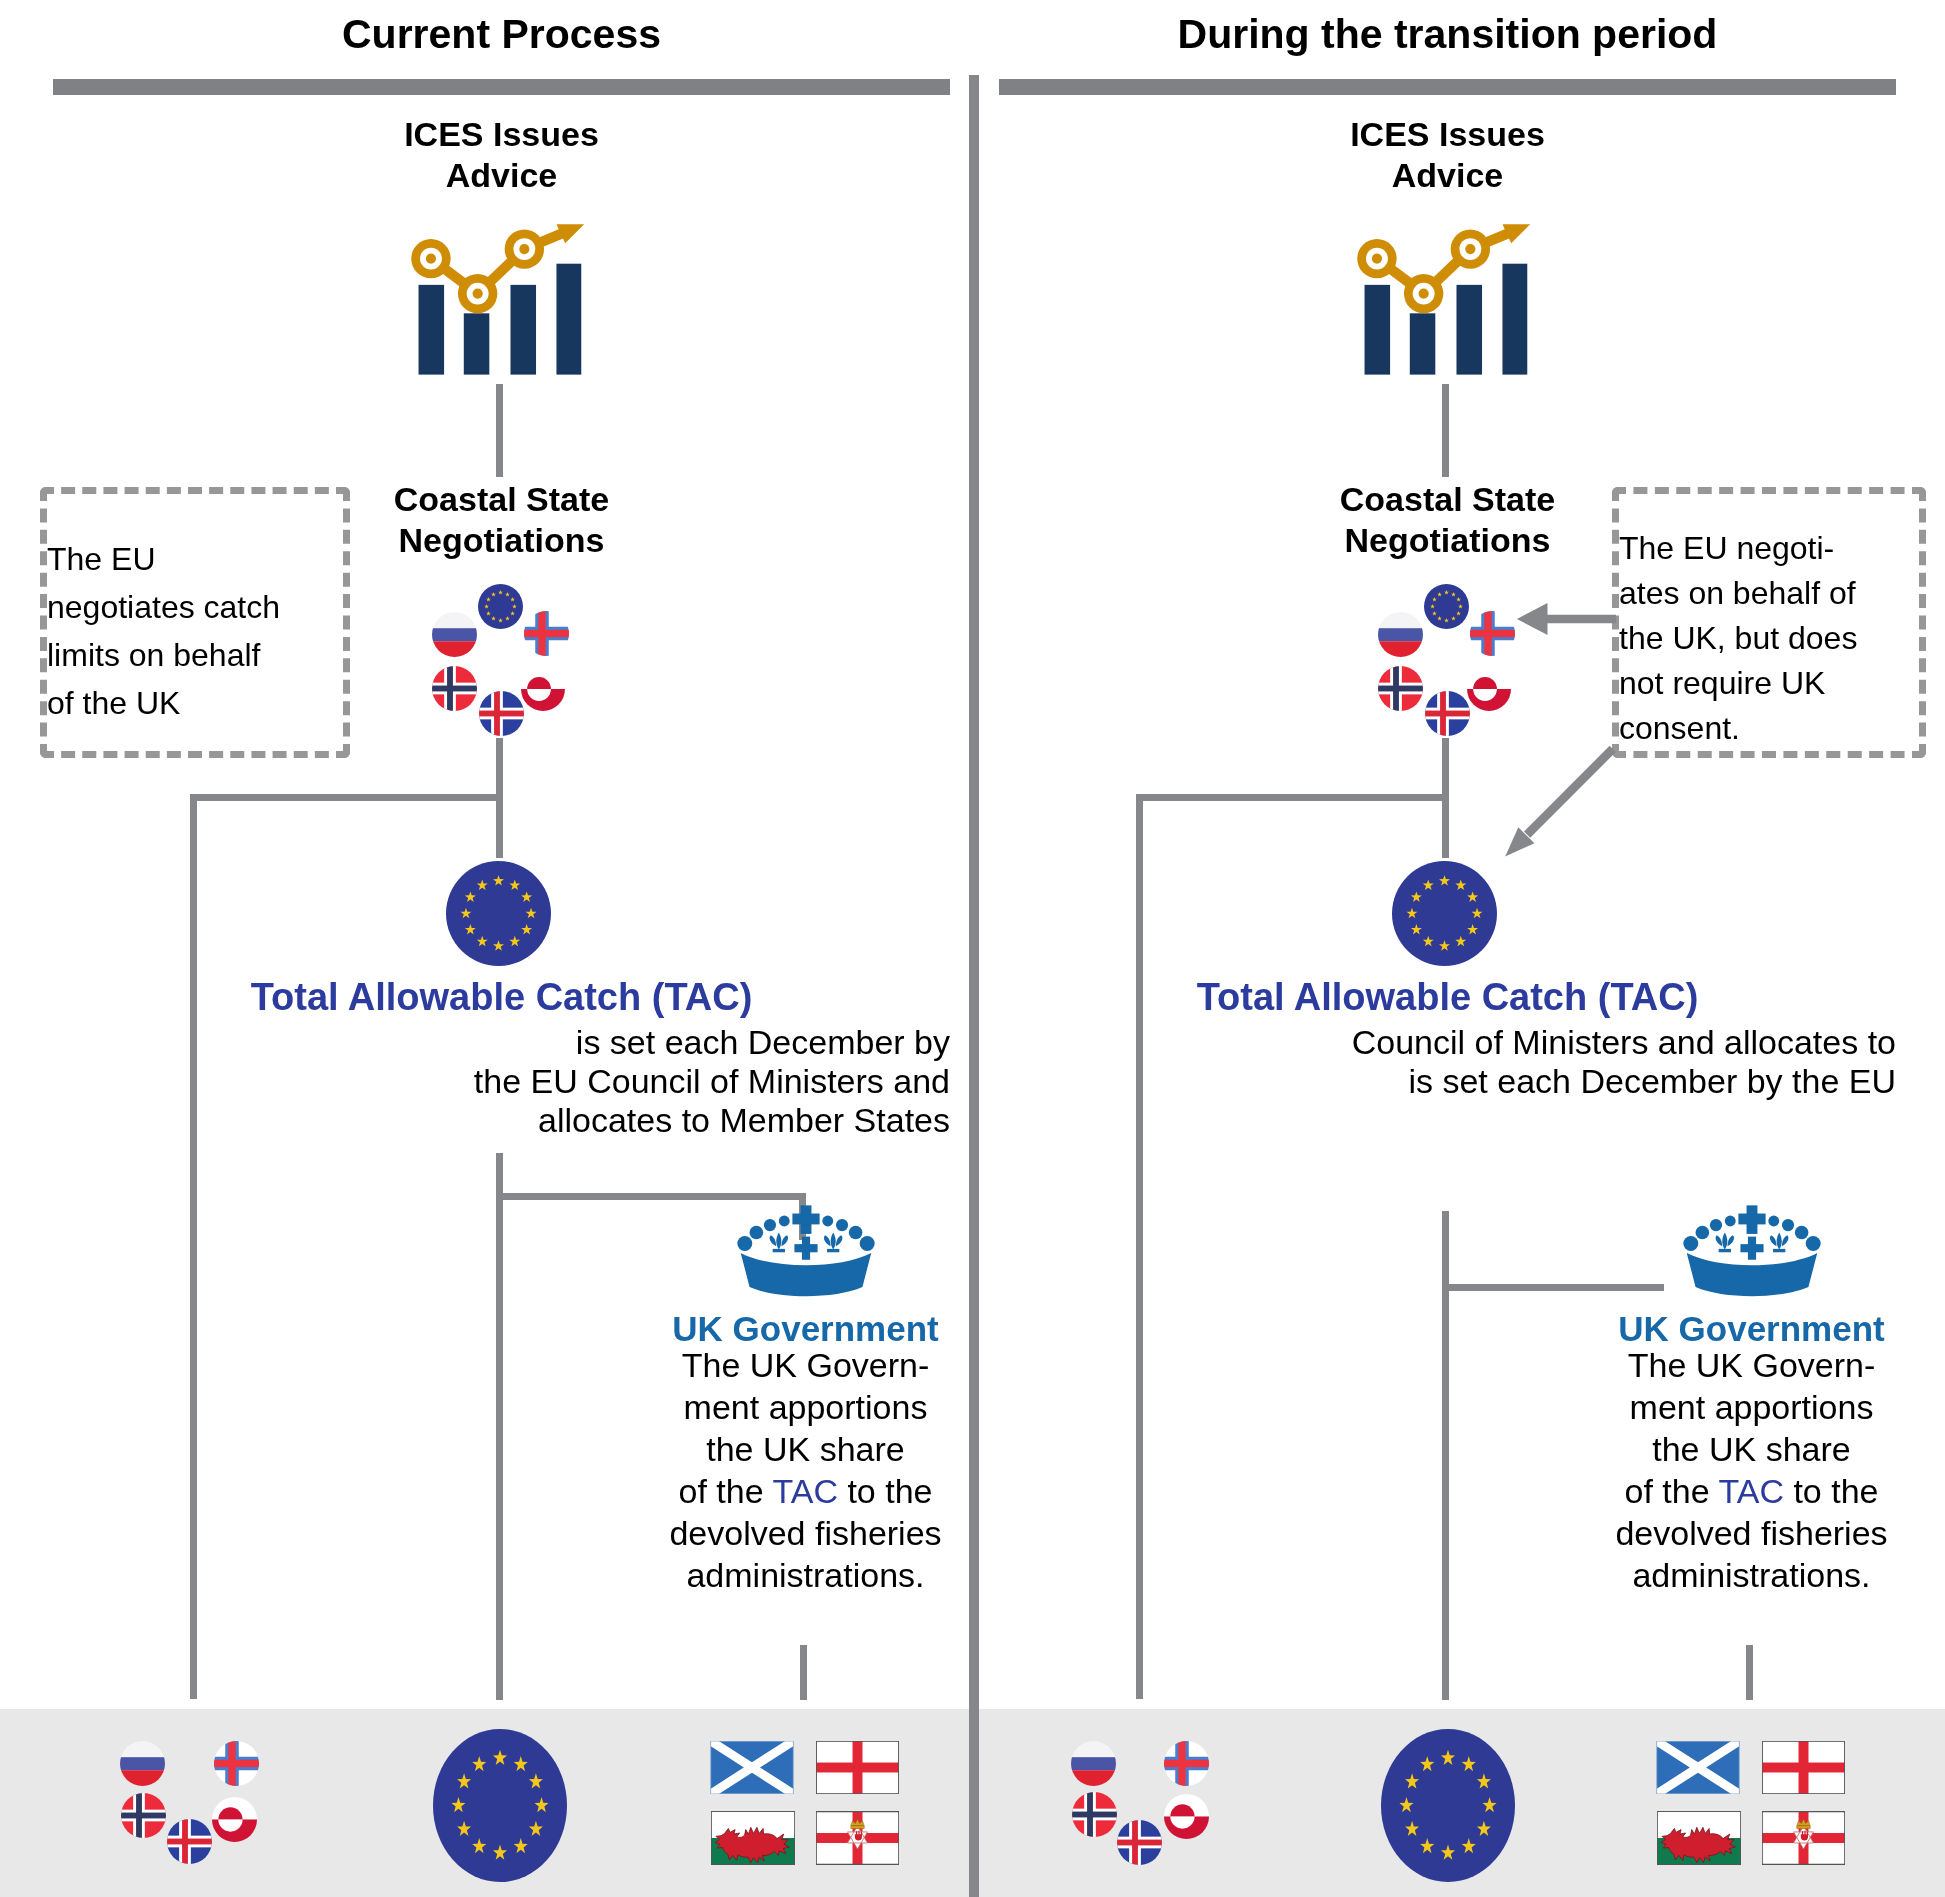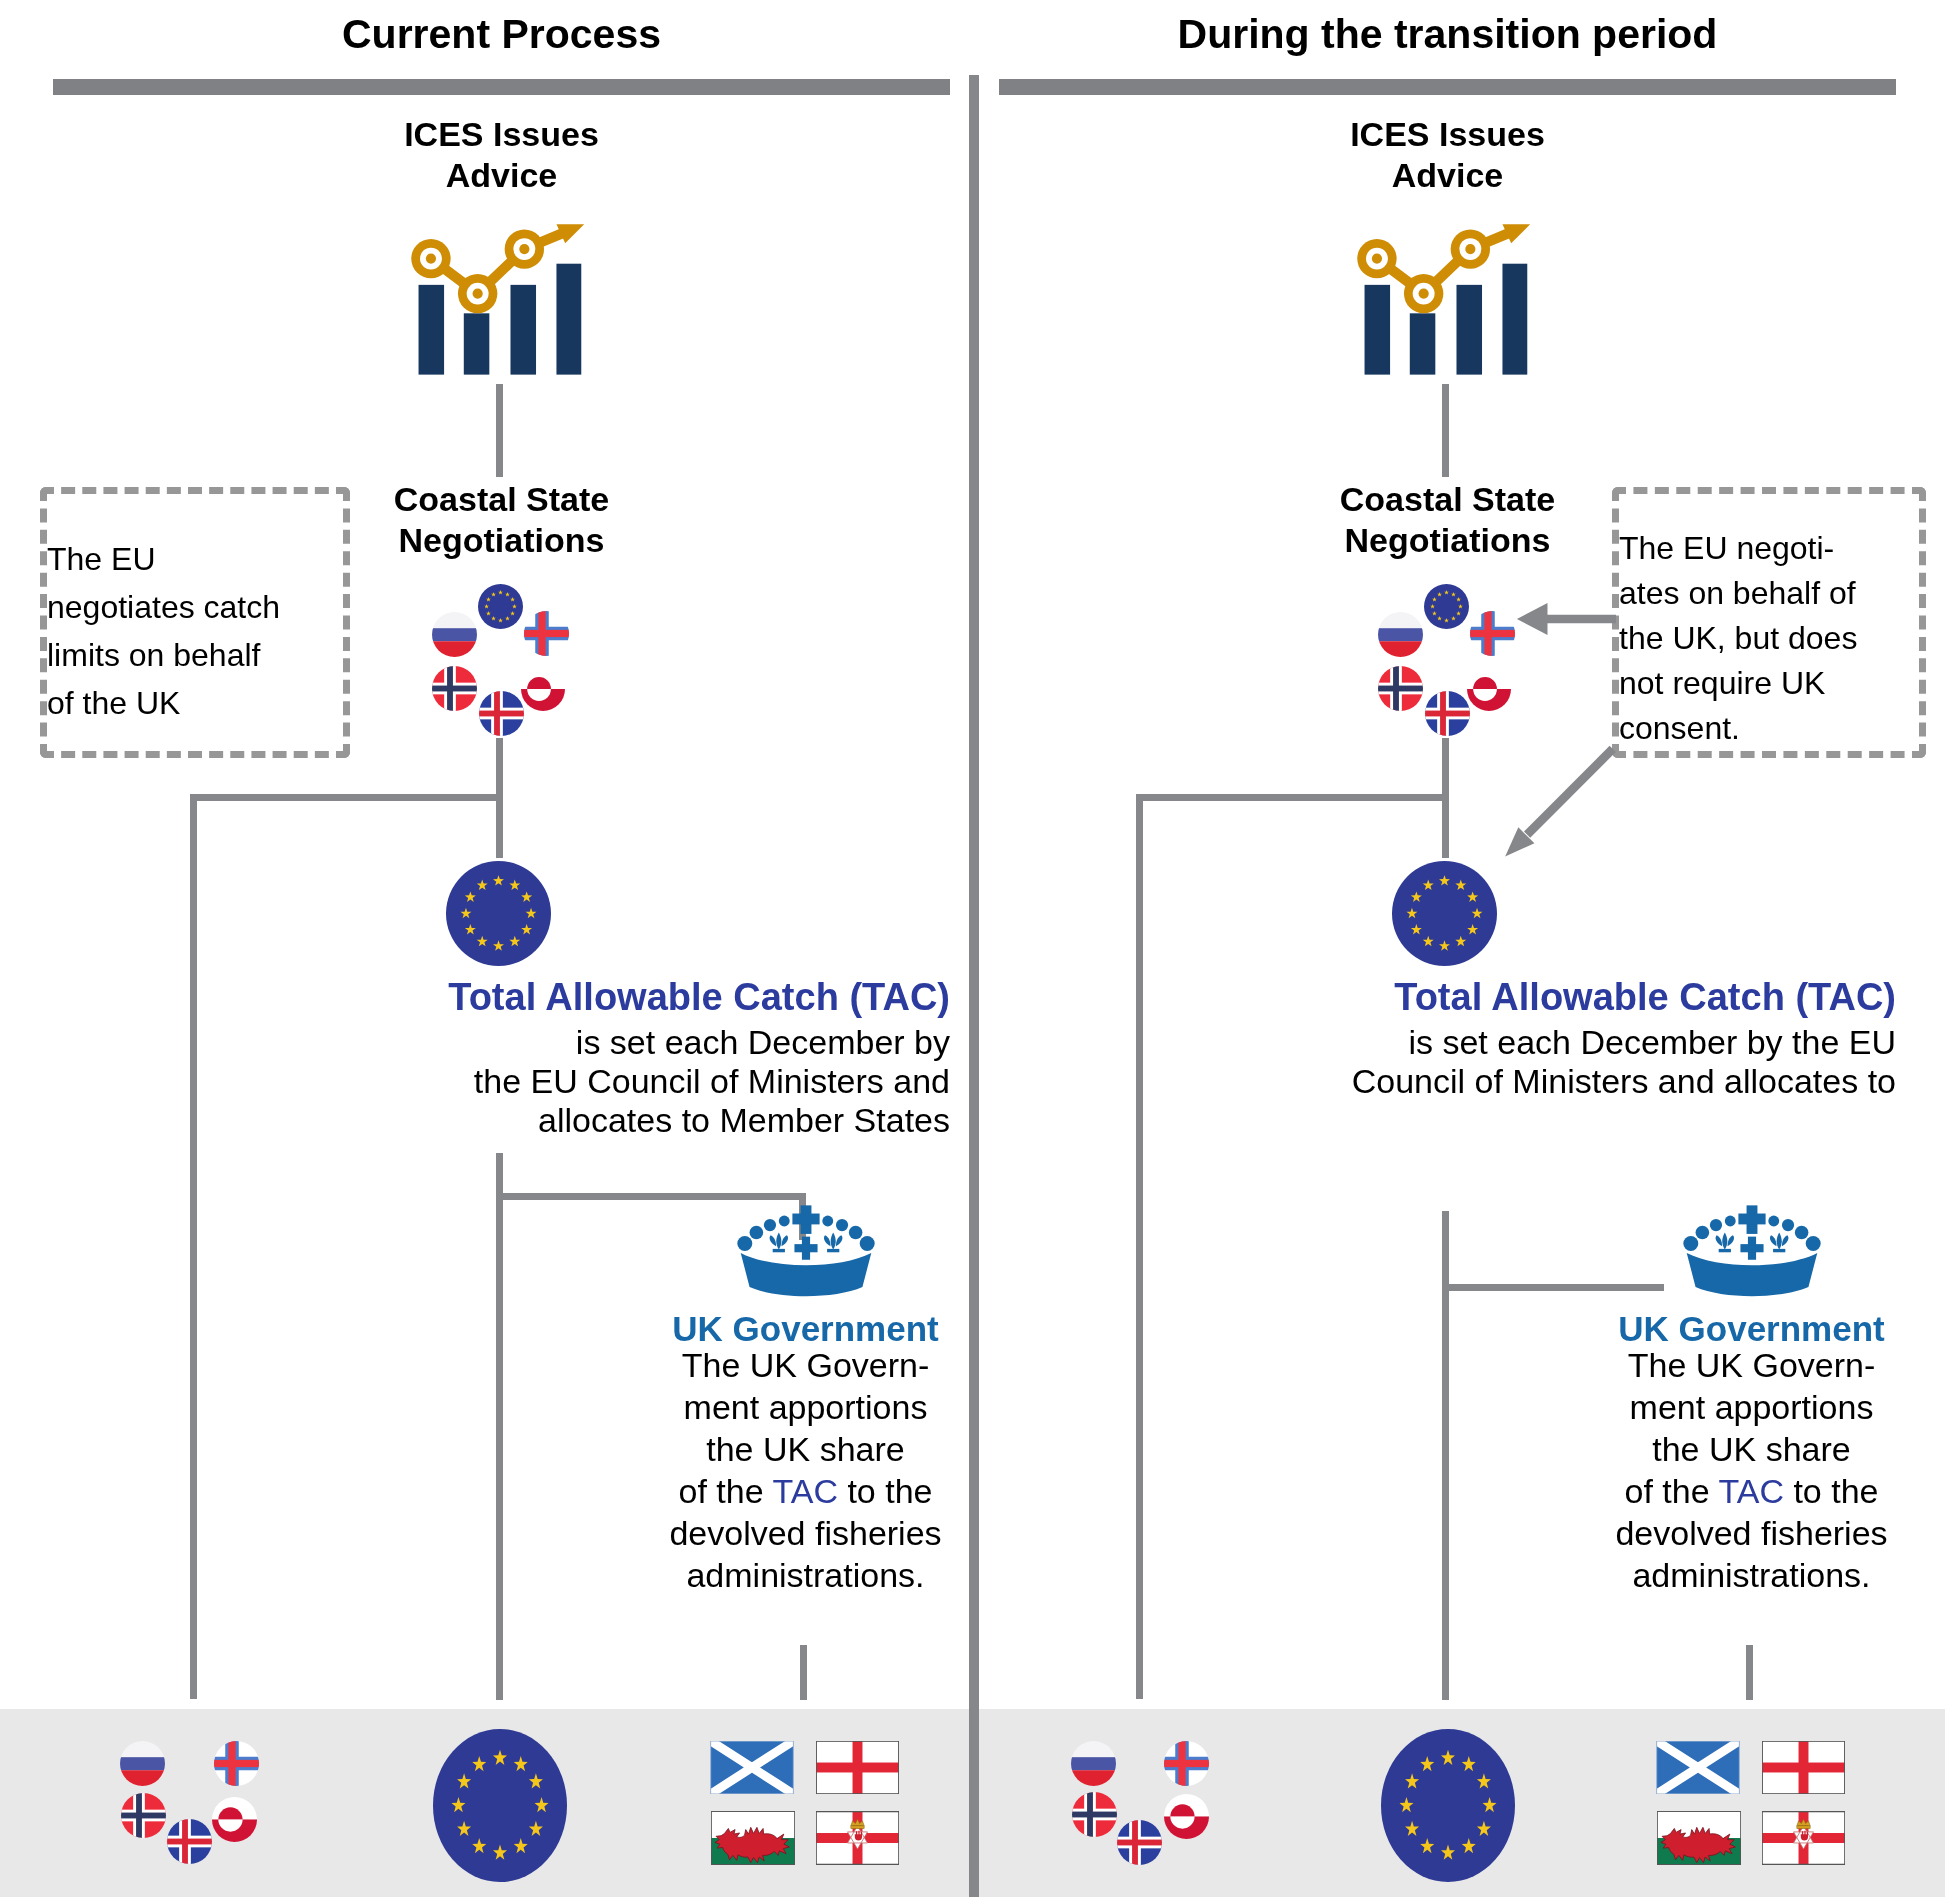--- a/index.html
+++ b/index.html
@@ -18,21 +18,21 @@
         font-family:"Liberation Sans","DejaVu Sans",sans-serif;color:#000;}
   .col{position:absolute;top:0;width:981px;height:100%;}
   .vline{position:absolute;width:7.3px;background:var(--line);}
   .hline{position:absolute;height:7.3px;background:var(--line);}
   .col-title{position:absolute;left:53px;width:897px;text-align:center;
              font-size:41px;font-weight:bold;line-height:45px;}
   .header-bar{position:absolute;left:53px;width:897px;height:16px;background:#7f8184;}
   .step-title{position:absolute;left:53px;width:897px;text-align:center;
               font-size:34px;font-weight:bold;line-height:41px;}
   .body-block{position:absolute;text-align:right;font-size:34px;line-height:39px;}
-  .tac-title{position:absolute;left:53px;width:897px;text-align:right;
+  .tac-title{position:absolute;left:53px;width:897px;text-align:center;
              font-size:38px;font-weight:bold;color:var(--tac-blue);}
   .gov-title{position:absolute;text-align:center;font-size:35px;font-weight:bold;color:var(--gov-blue);}
   .gov-block{position:absolute;text-align:center;font-size:34px;line-height:42px;}
   .tac-inline{color:var(--tac-blue);margin-top:28px;}
   .note-box{position:absolute;border:7.3px dashed var(--dash);border-radius:5.8px;
             box-sizing:border-box;}
   .note-box .nline{font-size:32px;}
   .strip{position:absolute;left:0;top:1709px;width:1946px;height:188px;background:var(--strip);}
   .divider{position:absolute;left:969px;top:75px;width:9.5px;height:1822px;background:var(--line);}
   svg.icon{position:absolute;display:block;}
@@ -367,22 +367,22 @@
     <div class="vline" style="left:496px;top:738px;height:120px"></div>
     <div class="hline" style="left:190px;top:794px;width:313px"></div>
     <div class="vline" style="left:190px;top:794px;height:905px"></div>
 
     <svg class="icon" style="left:446px;top:861px" width="105" height="105" viewBox="0 0 100 100" preserveAspectRatio="none">
         <use href="#g-eu"></use>
       </svg>
 
     <div class="tac-title" style="top:976px">Total Allowable Catch (TAC)</div>
     <div class="body-block" style="left:53px;width:897px;top:1023px">
+      <div>Council of Ministers and allocates to</div>
       <div>is set each December by the EU</div>
-      <div>Council of Ministers and allocates to</div>
     </div>
 
     <div class="vline" style="left:496px;top:1211px;height:489px"></div>
     <div class="hline" style="left:496px;top:1284px;width:222px"></div>
 
     <svg class="icon" style="left:731px;top:1204px" width="150" height="102" viewBox="0 0 220 150">
         <use href="#g-crown"></use>
       </svg>
 
     <div class="gov-title" style="left:623px;width:365px;top:1309px">UK Government</div>

